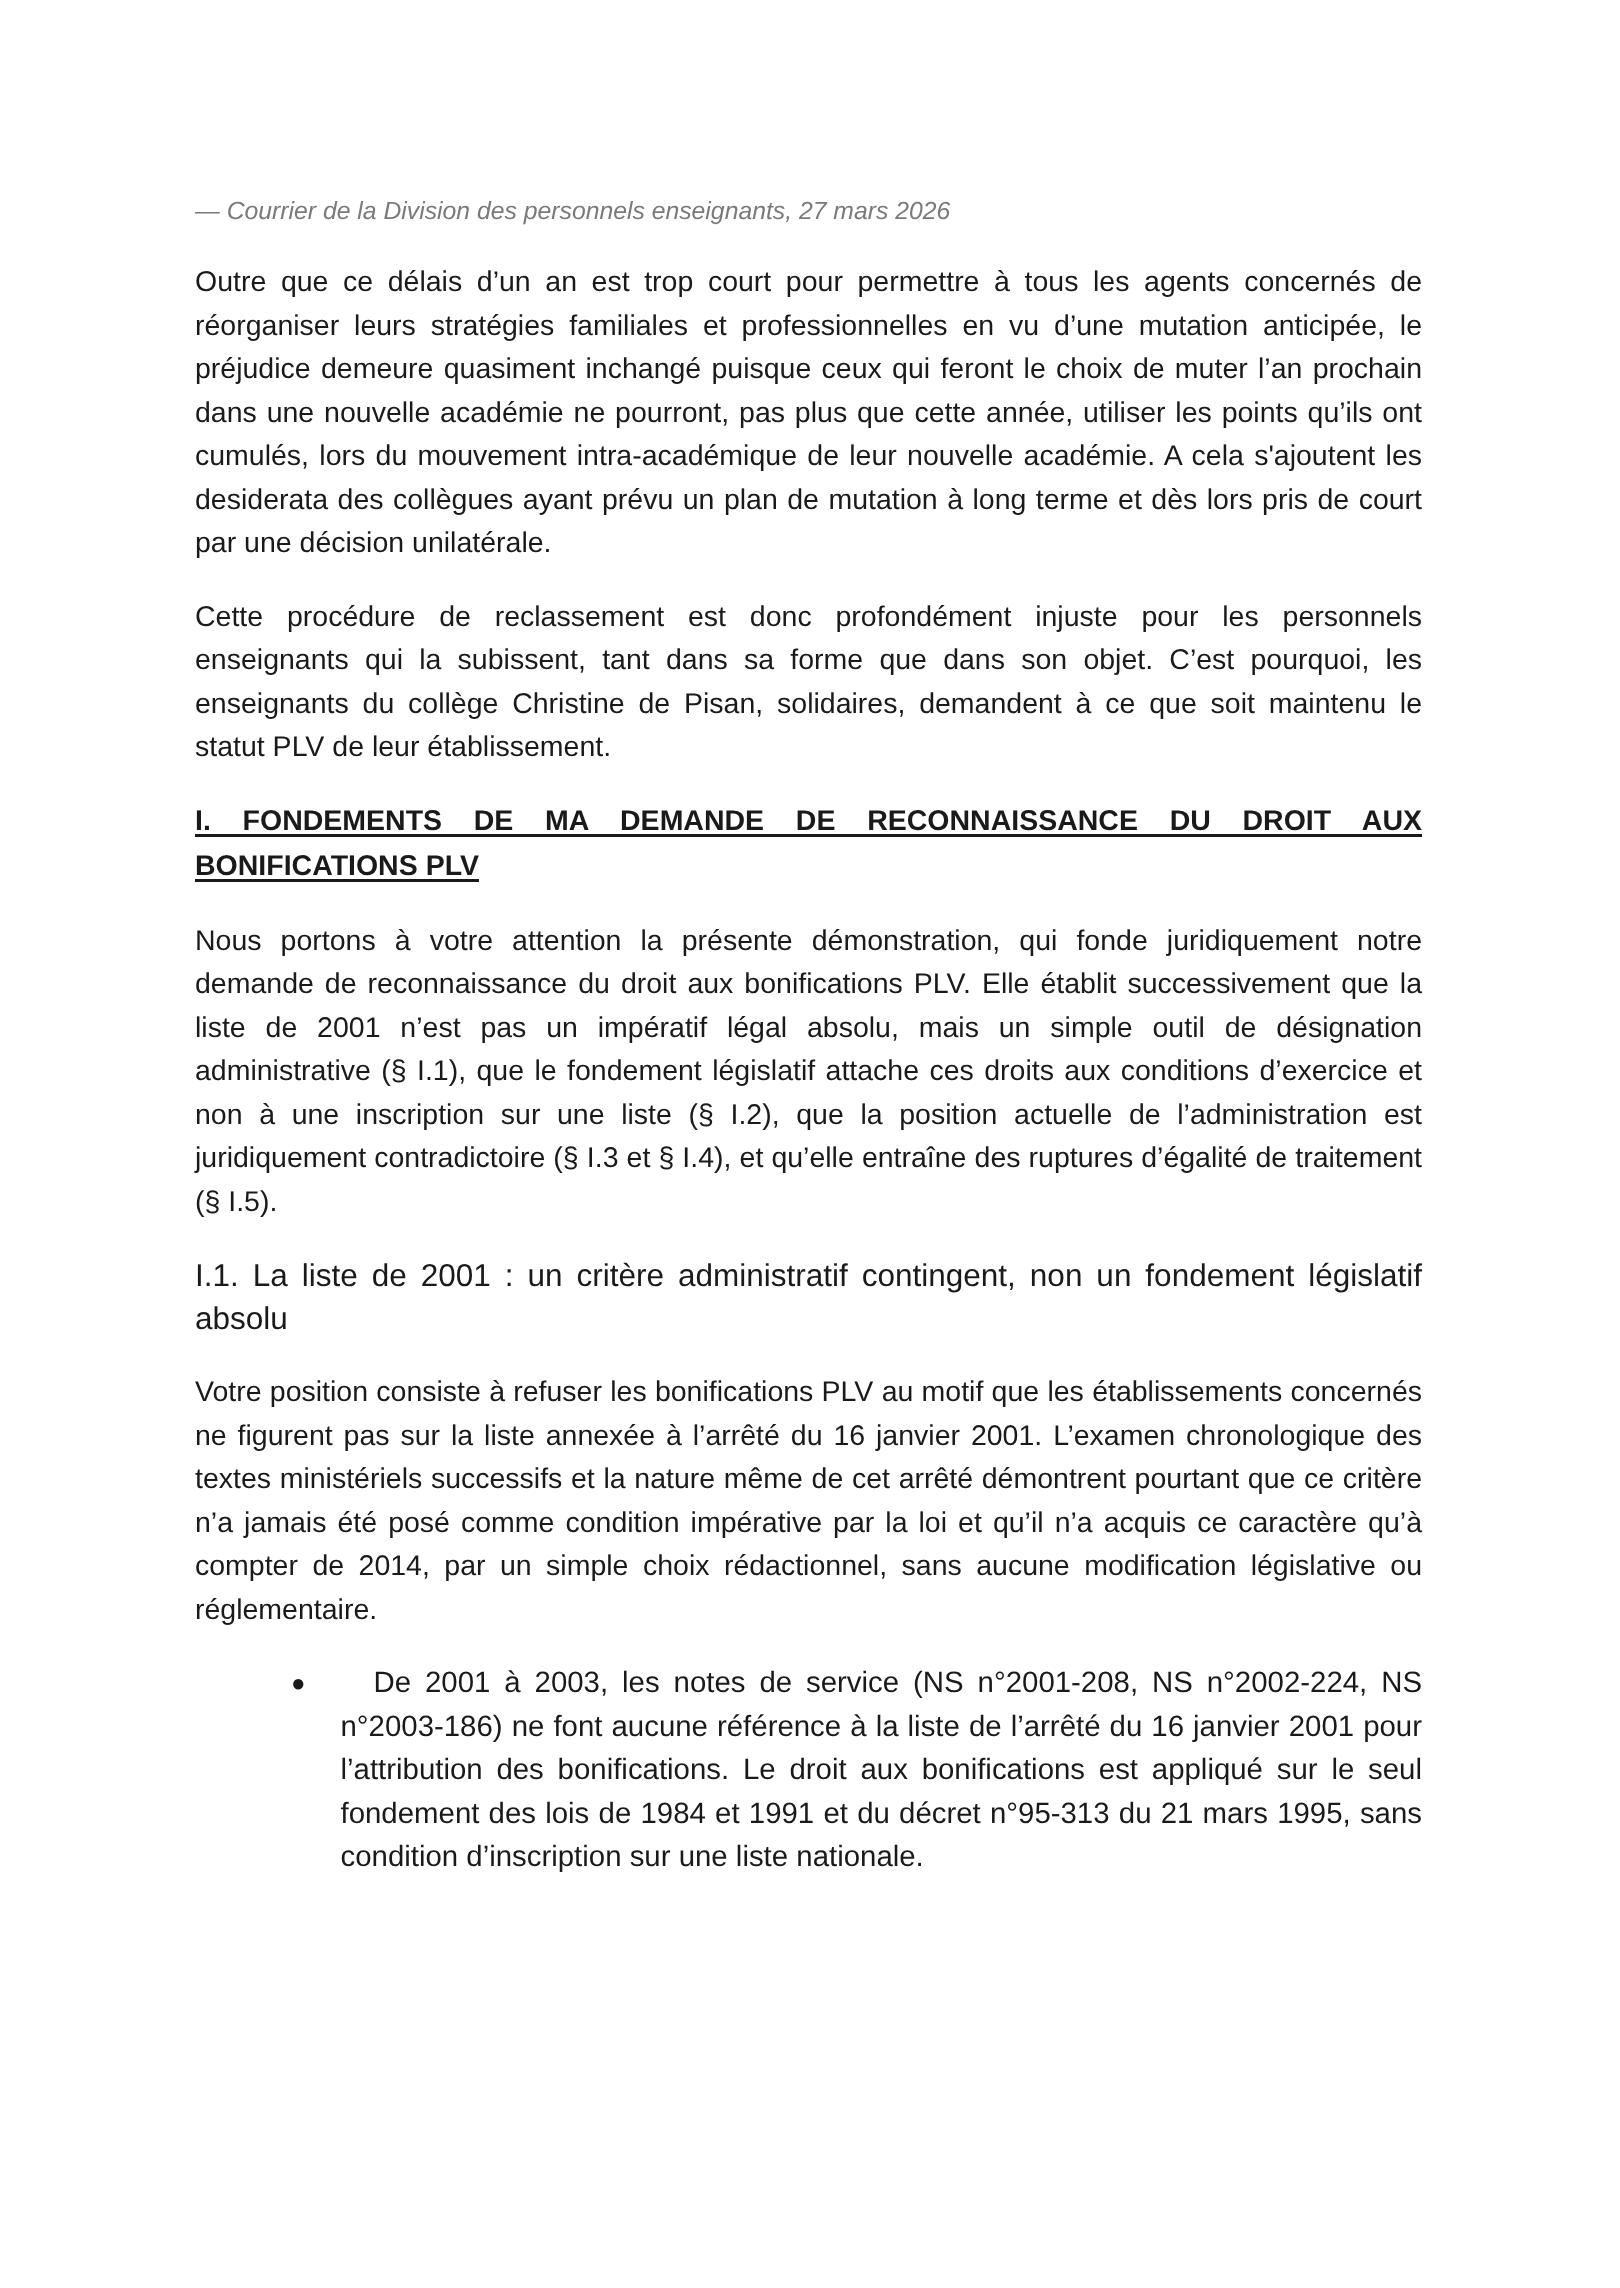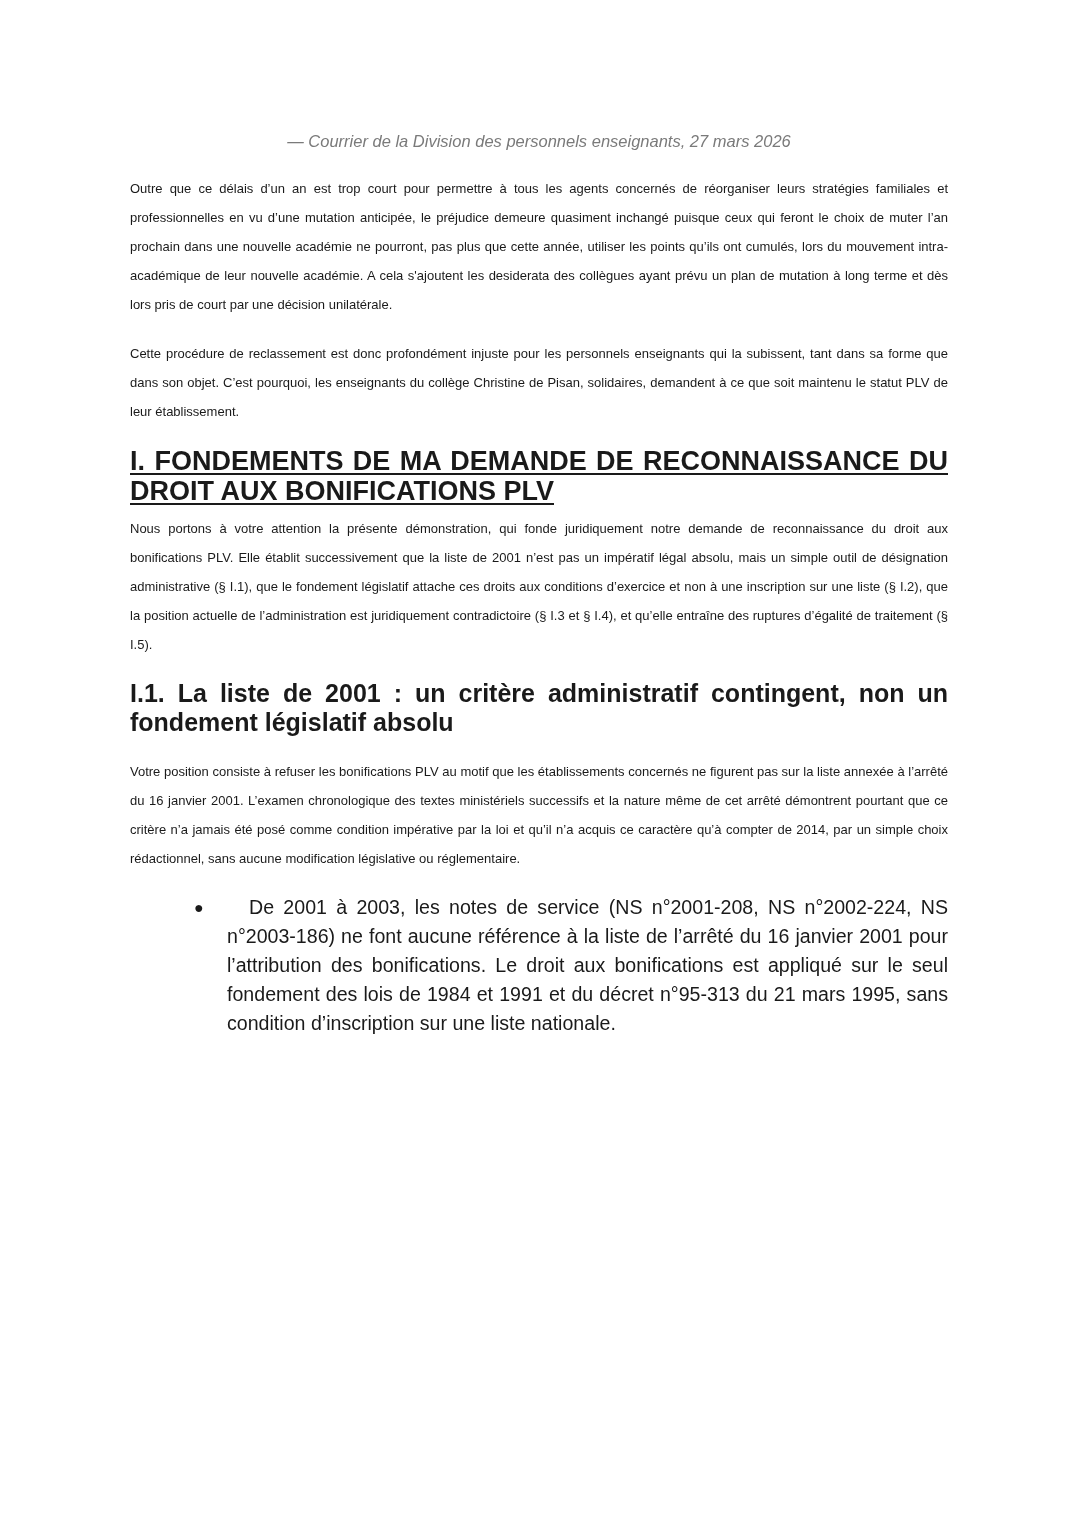--- a/index.html
+++ b/index.html
@@ -15,48 +15,48 @@
       font-family: "Liberation Sans", sans-serif;
       color: #1a1a1a;
     }
     .page {
       position: absolute;
       left: 130px;
       top: 128px;
       width: 818px;
     }
     .caption {
-      text-align: center;
+      text-align: left;
       font-style: italic;
       font-size: 16.5px;
       color: #7a7a7a;
       line-height: 26px;
       margin: 0 0 20px 0;
     }
     .para {
-      font-size: 13px;
+      font-size: 19px;
       line-height: 29px;
       text-align: justify;
       margin: 0 0 20px 0;
     }
     .h1 {
-      font-size: 27px;
+      font-size: 19px;
       line-height: 30px;
       font-weight: bold;
       text-decoration: underline;
       text-decoration-thickness: 2px;
       text-underline-offset: 3px;
       text-align: justify;
       text-align-last: left;
-      margin: 8px 0 8px 0;
+      margin: 8px 0 20px 0;
     }
     .h2 {
-      font-size: 25px;
+      font-size: 21px;
       line-height: 29px;
-      font-weight: bold;
+      font-weight: normal;
       text-align: justify;
       margin: 6px 0 20px 0;
     }
     .bullet-list {
       list-style: none;
       margin: 0;
       padding: 0;
     }
     .bullet-item {
       position: relative;

